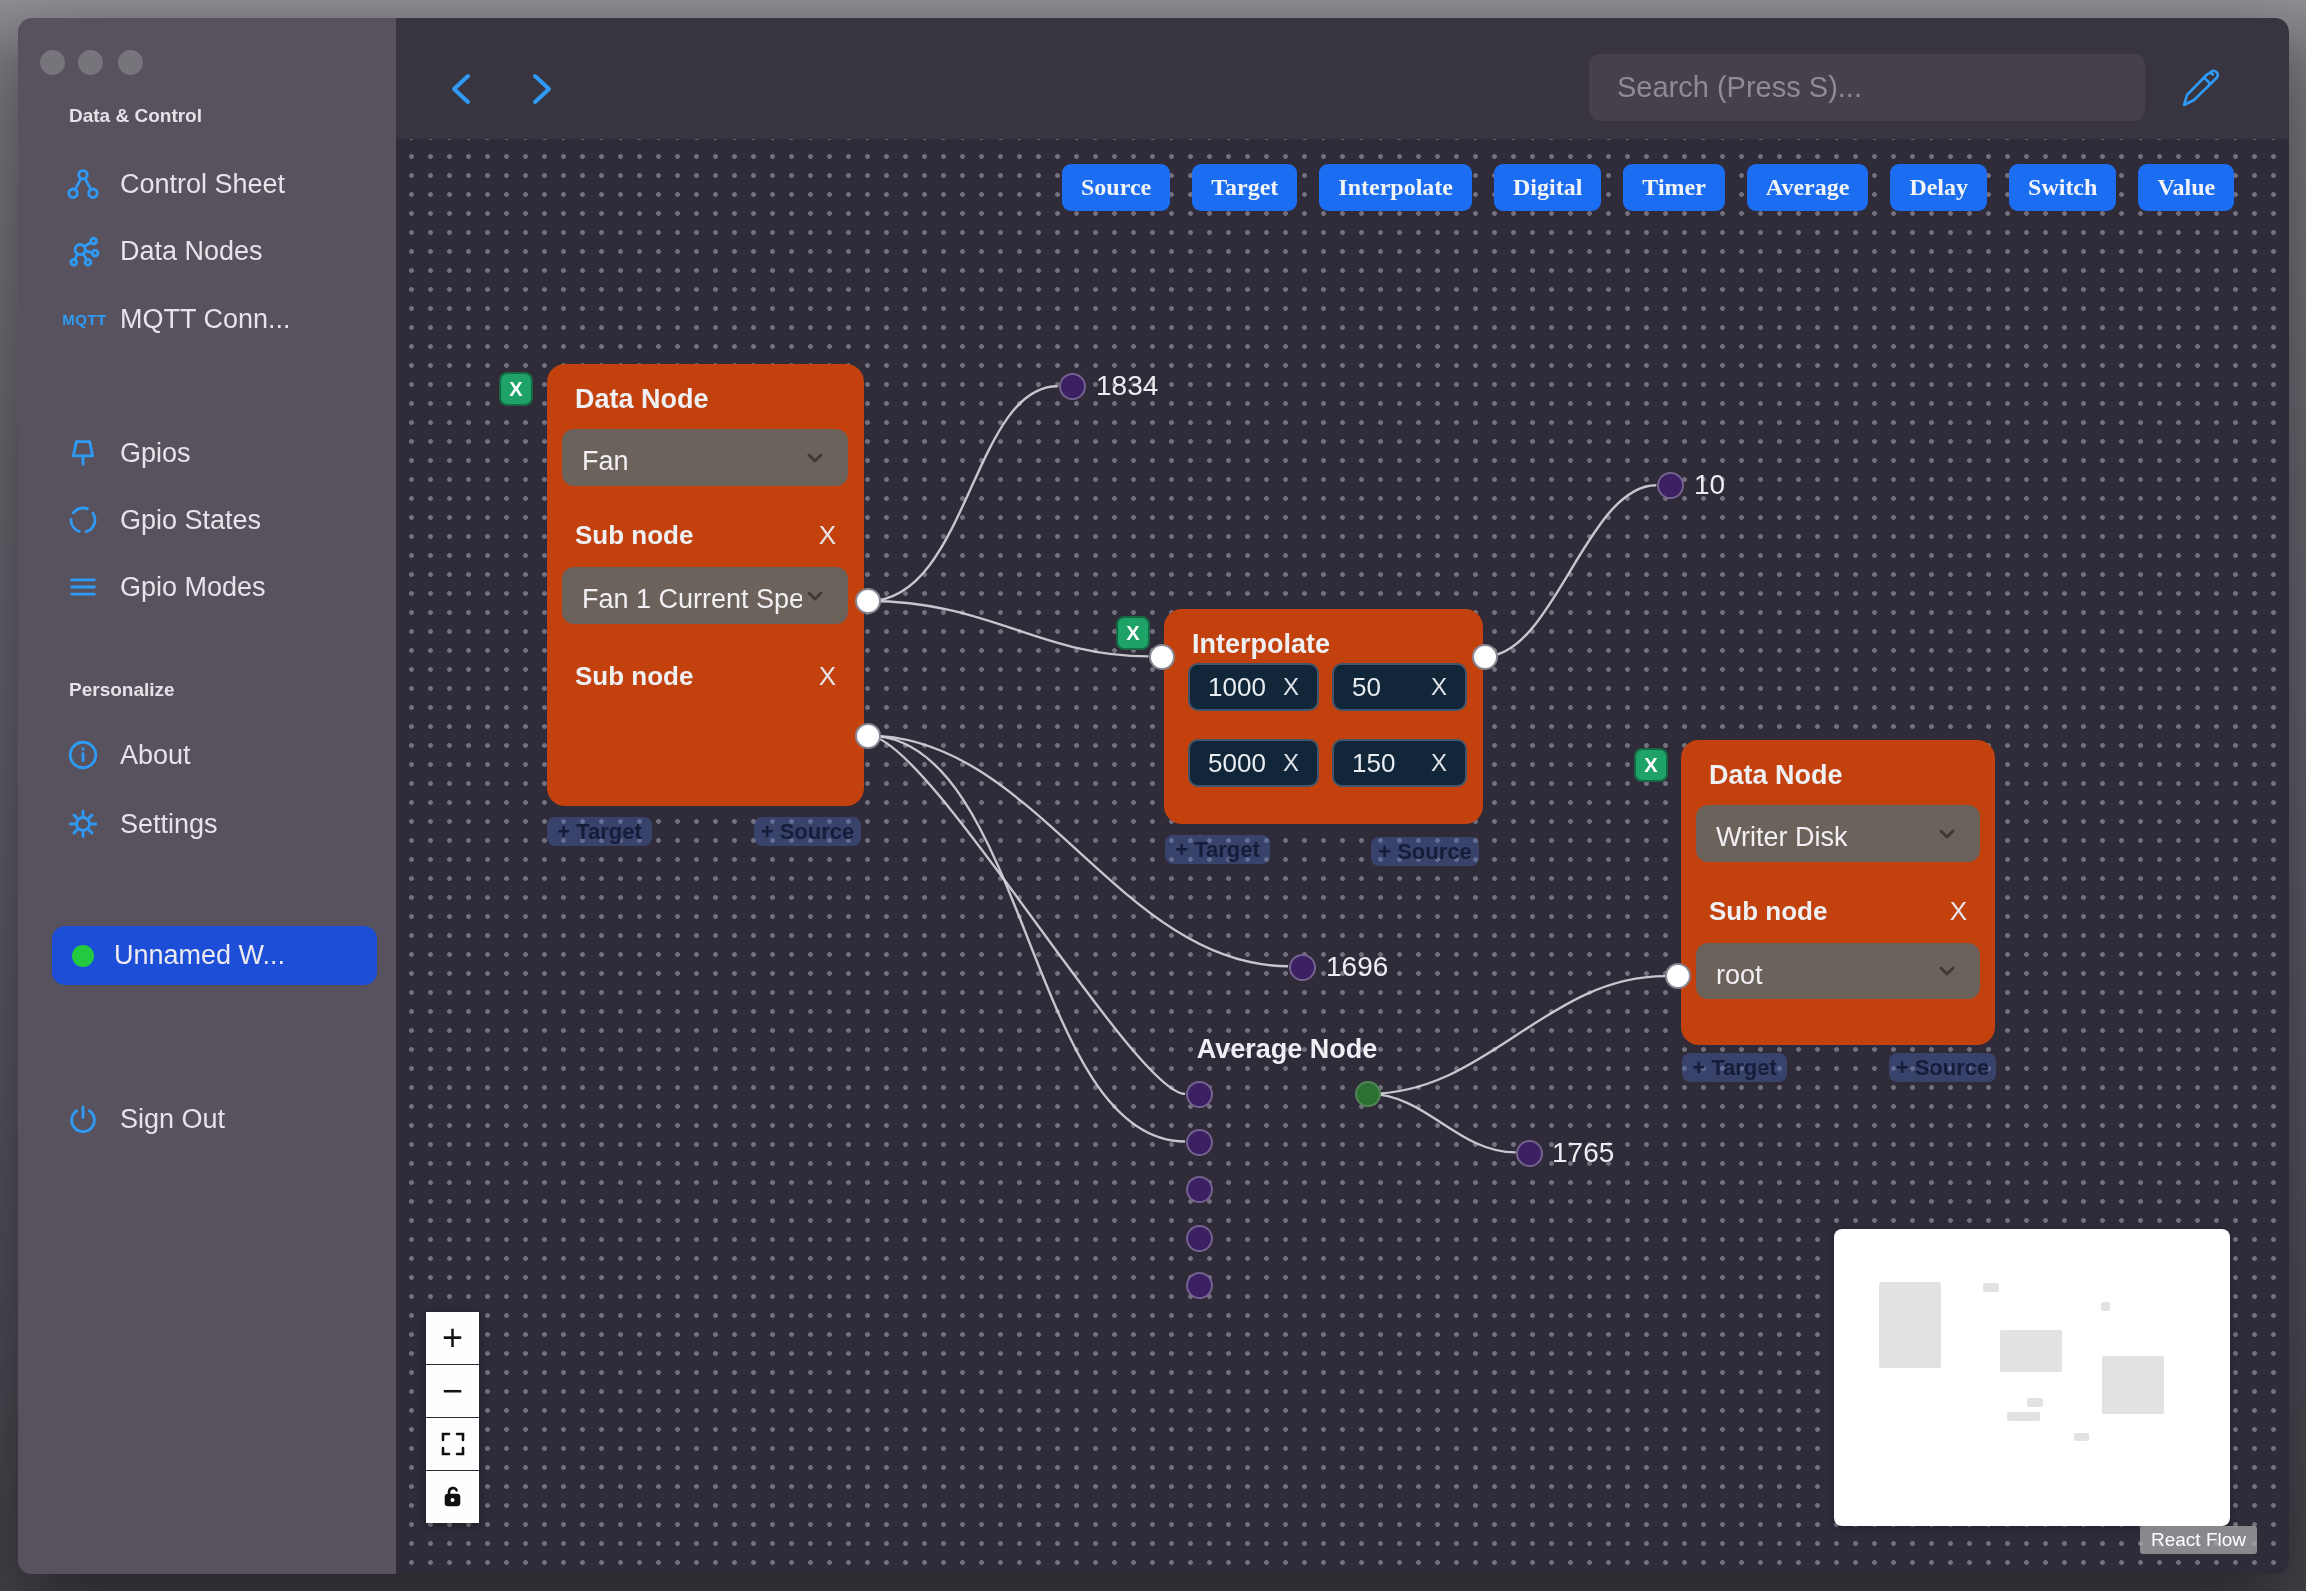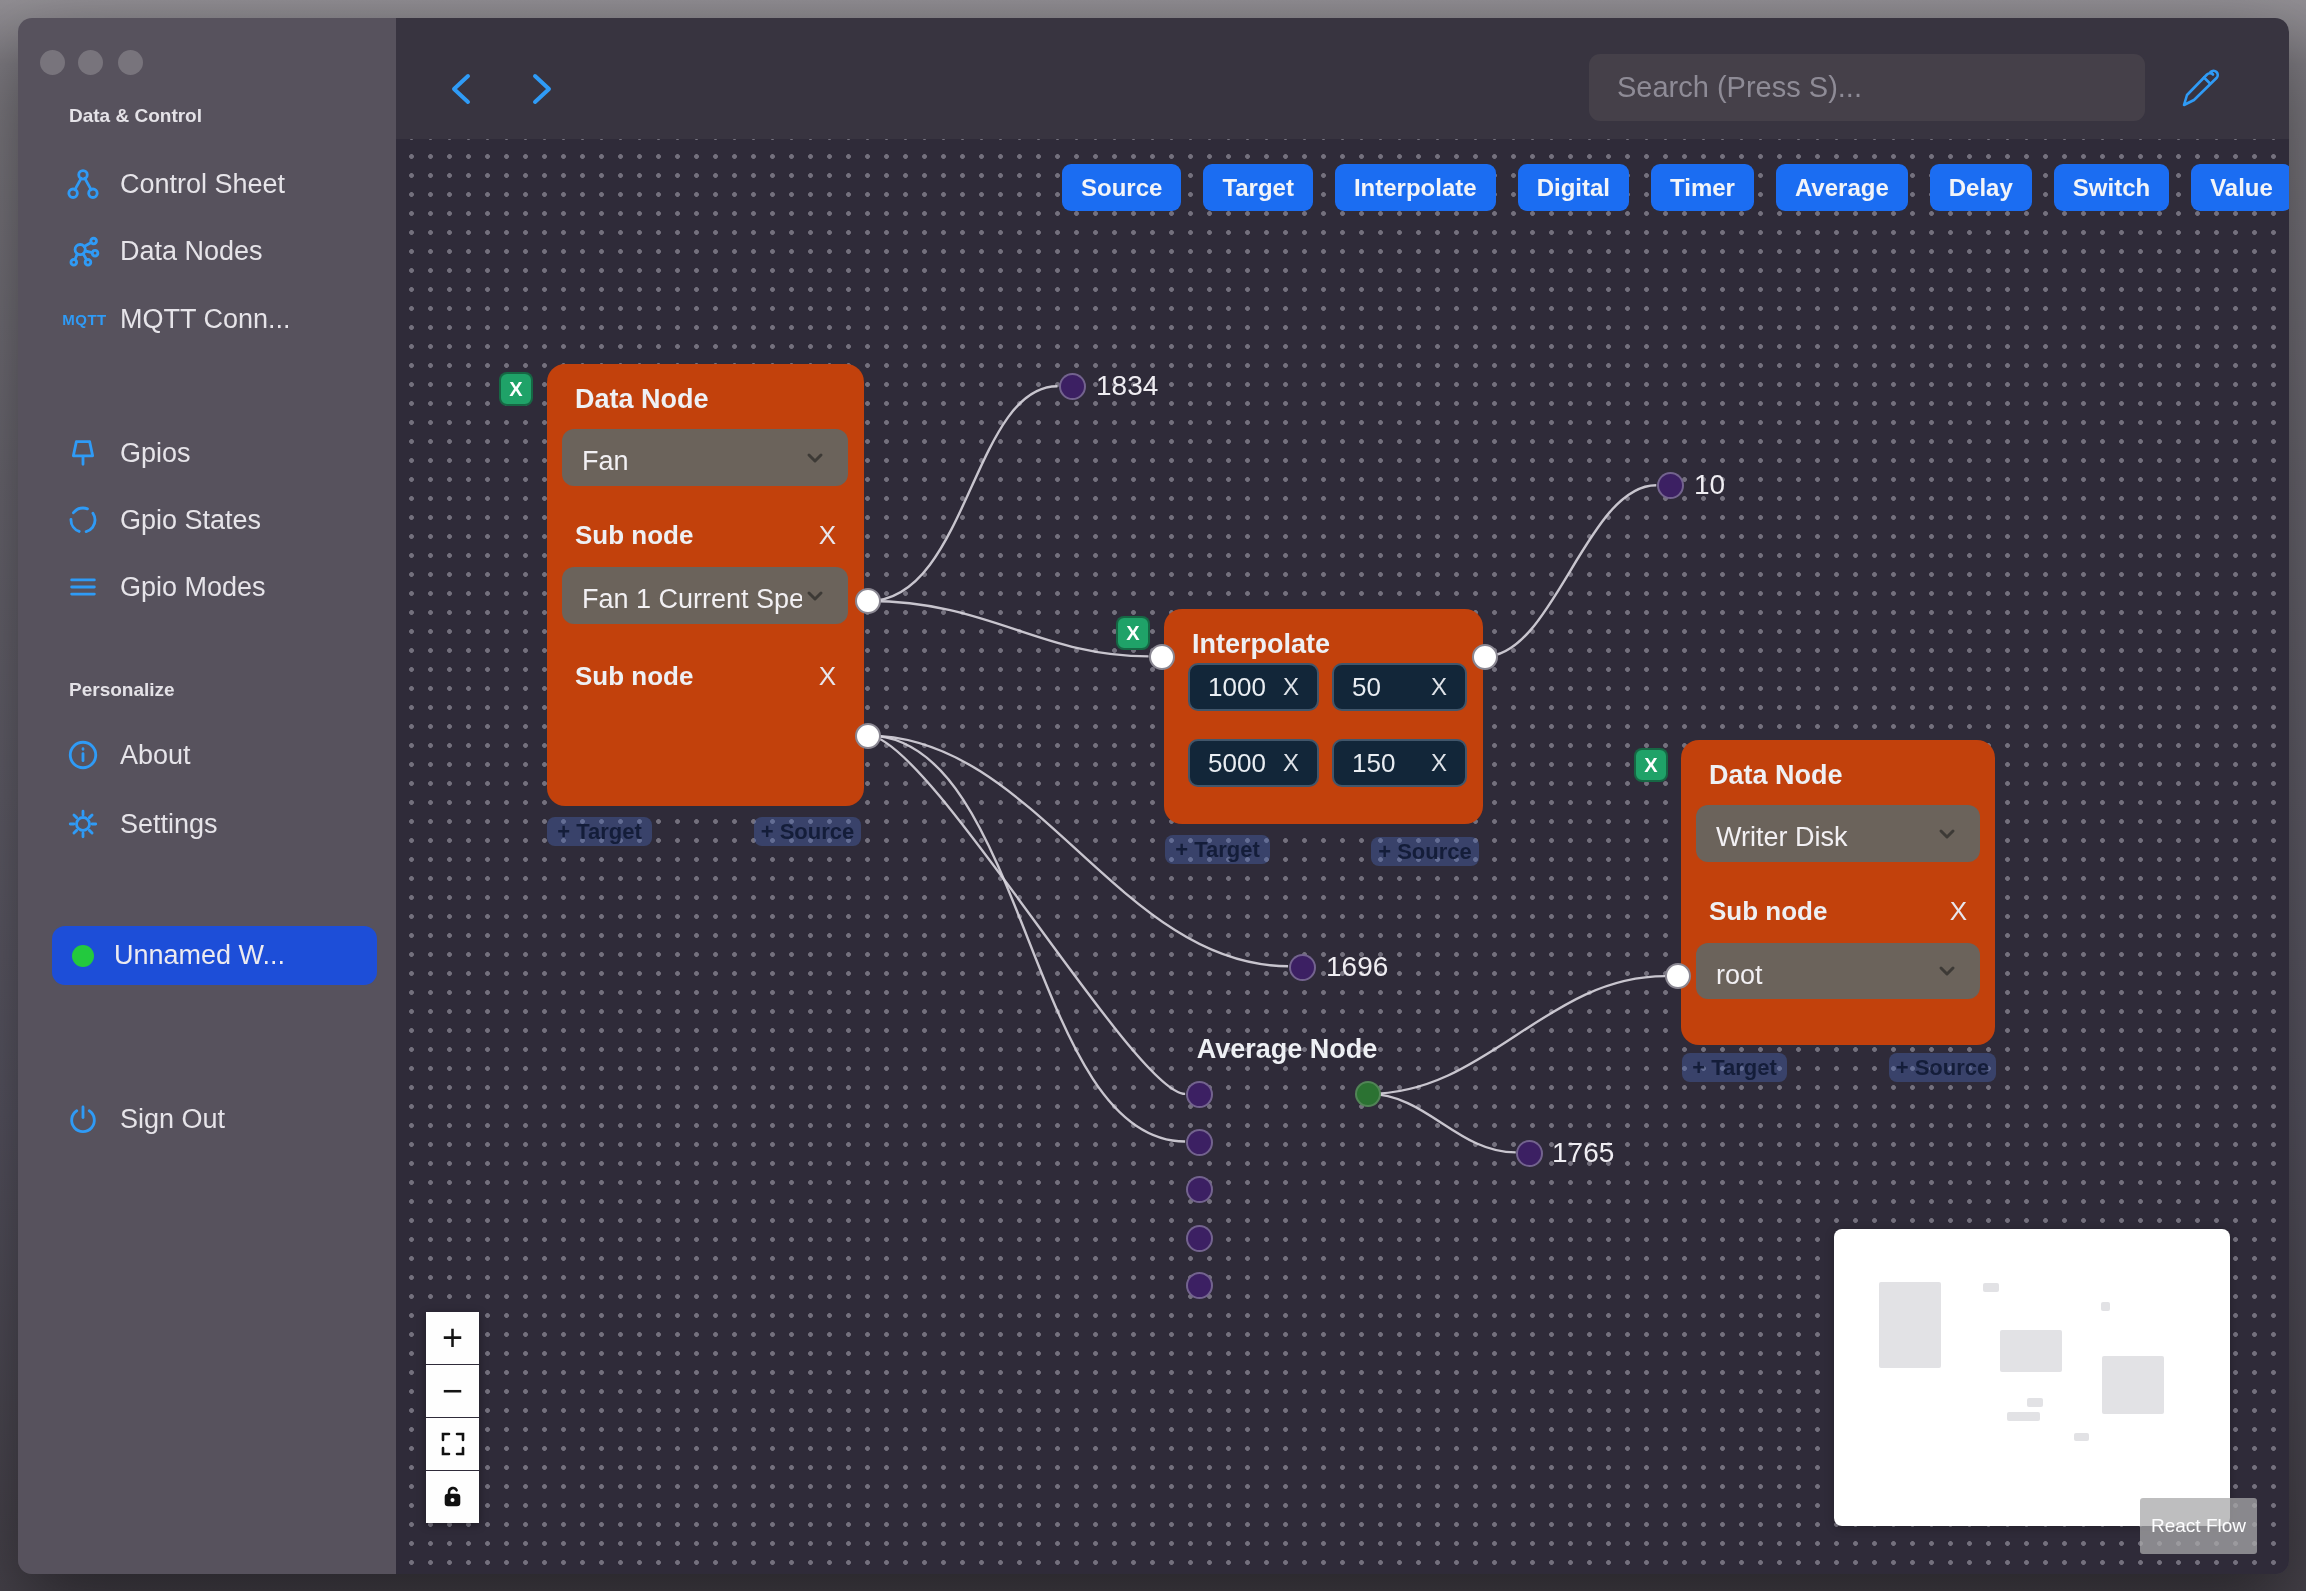--- a/index.html
+++ b/index.html
@@ -29,21 +29,21 @@
     background-size:19px 19px;background-position:6px 8px;}
   .nav-arrow{position:absolute;top:50px;width:42px;height:42px;cursor:pointer;}
   .nav-arrow svg{stroke:#2f9bf6;fill:none;stroke-width:4;stroke-linecap:round;stroke-linejoin:round;width:42px;height:42px;}
   .search{position:absolute;left:1193px;top:36px;width:556px;height:67px;background:#454049;border:none;
     border-radius:11px;padding:0 28px;font-size:29px;color:#e8e6ec;outline:none;
     font-family:"Liberation Sans","DejaVu Sans",sans-serif;}
   .search::placeholder{color:#8e8b96;}
   .edit-btn{position:absolute;left:1778px;top:47px;width:46px;height:46px;cursor:pointer;}
   .edit-btn svg{stroke:#2f9bf6;fill:none;stroke-width:2.6;stroke-linecap:round;stroke-linejoin:round;width:46px;height:46px;}
   
-  .palette{position:absolute;left:666px;top:146px;display:flex;gap:22px;}
+  .palette{position:absolute;left:666px;top:146px;display:flex;gap:22px;font-family:Liberation Serif, serif;}
   .pbtn{height:47px;padding:0 19px;border-radius:9px;background:#1b6df2;color:#f2f4f8;font-size:24px;
     font-weight:600;display:flex;align-items:center;justify-content:center;cursor:pointer;white-space:nowrap;}
   
   .edges{position:absolute;left:0;top:0;width:1893px;height:1556px;pointer-events:none;}
   .edges path{stroke:#d6d3db;stroke-width:2.4;fill:none;opacity:.92;}
   
   .card{position:absolute;background:#c2410c;border-radius:18px;}
   .card .title{position:absolute;left:28px;top:20px;font-size:27px;font-weight:600;color:#eef0f4;}
   .select{position:absolute;background:#6b635b;border-radius:12px;display:flex;align-items:center;
     padding:0 20px;cursor:pointer;overflow:hidden;}
@@ -70,21 +70,21 @@
   .controls{position:absolute;left:30px;top:1294px;width:53px;display:flex;flex-direction:column;gap:1px;
     box-shadow:0 2px 8px rgba(0,0,0,.35);}
   .cbtn{width:53px;height:52px;background:#fefefe;display:flex;align-items:center;justify-content:center;
     cursor:pointer;color:#141414;font-size:36px;font-weight:500;}
   .cbtn svg{width:26px;height:26px;stroke:#111;stroke-width:2.6;fill:none;stroke-linecap:round;}
   
   .minimap{position:absolute;right:59px;bottom:48px;width:396px;height:297px;background:#fff;border-radius:8px;
     box-shadow:0 2px 10px rgba(0,0,0,.25);cursor:pointer;}
   .mm{position:absolute;background:#e2e2e5;border-radius:2px;}
   .attribution{position:absolute;right:32px;bottom:20px;background:rgba(168,168,170,.75);border-radius:3px;
-    padding:17px 11px;font-size:19px;color:#fdfdfe;}
+    padding:3px 11px;font-size:19px;color:#fdfdfe;}
 </style>
 </head>
 <body>
 
 <div class="window">
 
   <div class="sidebar">
     <div class="tl" style="left:22px"></div>
     <div class="tl" style="left:60px"></div>
     <div class="tl" style="left:100px"></div>

